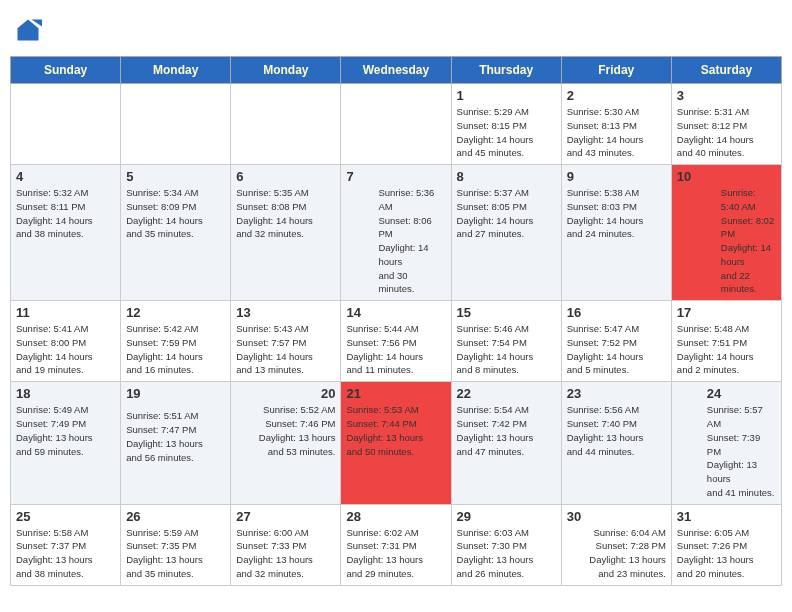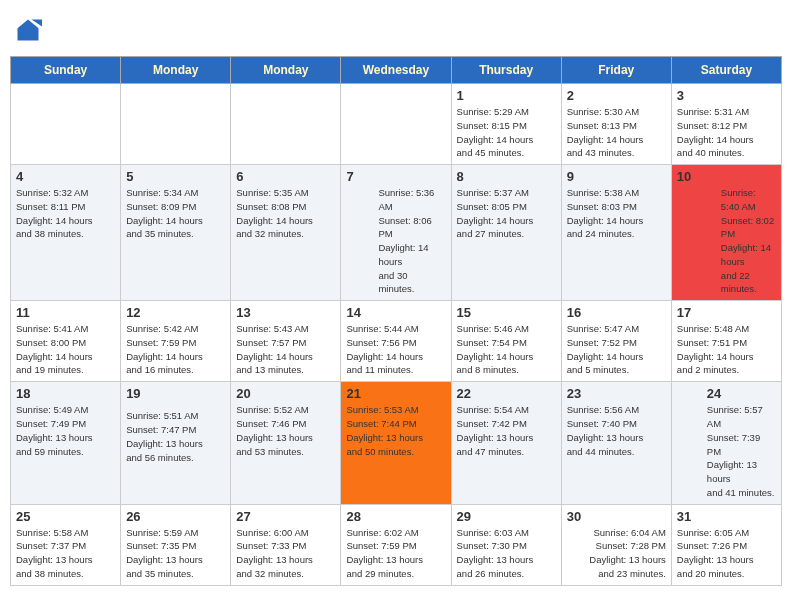--- a/index.html
+++ b/index.html
@@ -258,28 +258,28 @@
 Daylight: 13 hours
 and 59 minutes.</div>
         </td>
         <td style="background: rgb(240, 244, 248);">
           <span class="day-number">19</span>
           <div class="day-info" style="white-space: pre-line; margin-top: 8px;">Sunrise: 5:51 AM
 Sunset: 7:47 PM
 Daylight: 13 hours
 and 56 minutes.</div>
         </td>
-        <td style="background: rgb(240, 244, 248);">
+        <td style="background: rgb(240, 244, 248); text-align: right;">
           <span class="day-number">20</span>
           <div class="day-info" style="white-space: pre-line;">Sunrise: 5:52 AM
 Sunset: 7:46 PM
 Daylight: 13 hours
 and 53 minutes.</div>
         </td>
-        <td style="background: #f97316;">
+        <td style="background: #ef4444;">
           <span class="day-number">21</span>
           <div class="day-info" style="white-space: pre-line;">Sunrise: 5:53 AM
 Sunset: 7:44 PM
 Daylight: 13 hours
 and 50 minutes.</div>
         </td>
         <td style="background: rgb(240, 244, 248);">
           <span class="day-number">22</span>
           <div class="day-info" style="white-space: pre-line;">Sunrise: 5:54 AM
 Sunset: 7:42 PM
@@ -319,21 +319,21 @@
         <td>
           <span class="day-number">27</span>
           <div class="day-info" style="white-space: pre-line;">Sunrise: 6:00 AM
 Sunset: 7:33 PM
 Daylight: 13 hours
 and 32 minutes.</div>
         </td>
         <td>
           <span class="day-number">28</span>
           <div class="day-info" style="white-space: pre-line;">Sunrise: 6:02 AM
-Sunset: 7:59 PM
+Sunset: 7:31 PM
 Daylight: 13 hours
 and 29 minutes.</div>
         </td>
         <td>
           <span class="day-number">29</span>
           <div class="day-info" style="white-space: pre-line;">Sunrise: 6:03 AM
 Sunset: 7:30 PM
 Daylight: 13 hours
 and 26 minutes.</div>
         </td>

